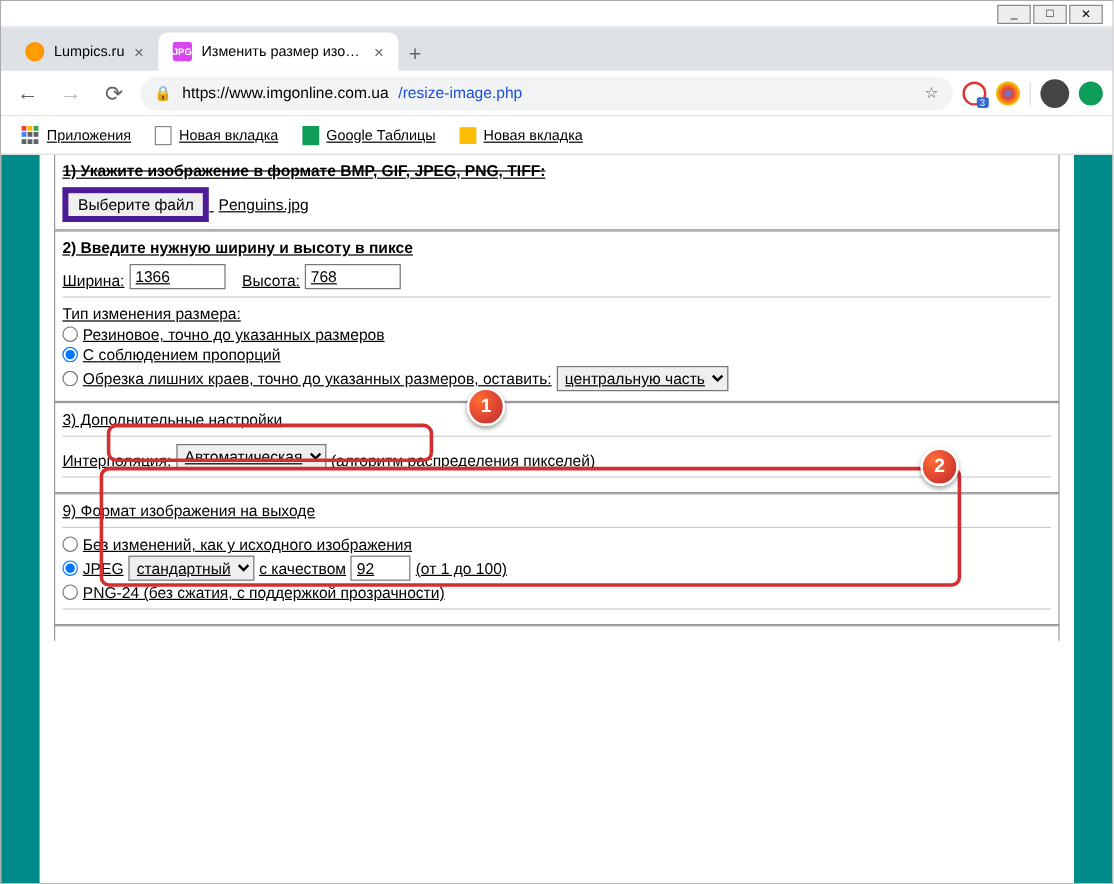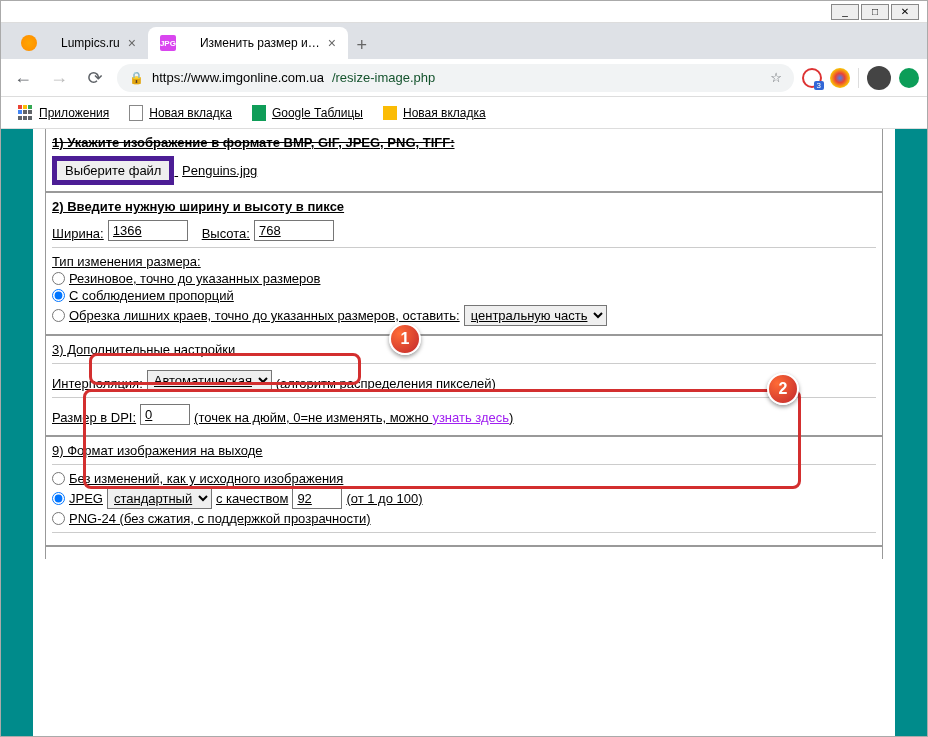--- a/index.html
+++ b/index.html
@@ -9,30 +9,30 @@
     
     .titlebar-controls { height: 22px; background: #fff; display: flex; justify-content: flex-end; align-items: center; padding-right: 8px; gap: 2px; border-bottom: 1px solid #ddd; }
     .win-btn { width: 28px; height: 16px; border: 1px solid #888; background: #eee; display: flex; align-items: center; justify-content: center; font-size: 10px; cursor: pointer; }
     
     .tabbar { height: 36px; background: #dee1e6; display: flex; align-items: flex-end; padding-left: 8px; }
     .tab { height: 32px; padding: 0 12px; display: flex; align-items: center; gap: 8px; background: #dee1e6; border-radius: 8px 8px 0 0; cursor: pointer; font-size: 12px; max-width: 200px; }
     .tab.active { background: #fff; }
     .tab-favicon { width: 16px; height: 16px; border-radius: 50%; }
     .favicon-orange { background: radial-gradient(circle, #ffa500, #ff8c00); }
     .favicon-purple { background: #d946ef; color: #fff; font-size: 8px; display: flex; align-items: center; justify-content: center; font-weight: bold; border-radius: 2px; }
-    .tab-title { white-space: nowrap; overflow: hidden; text-overflow: ellipsis; margin-left: 16px; }
+    .tab-title { white-space: nowrap; overflow: hidden; text-overflow: ellipsis; }
     .tab-close { font-size: 14px; color: #666; cursor: pointer; }
     .new-tab-btn { width: 28px; height: 28px; display: flex; align-items: center; justify-content: center; font-size: 18px; color: #666; cursor: pointer; }
     
     .addrbar { height: 38px; background: #fff; display: flex; align-items: center; padding: 0 8px; gap: 8px; border-bottom: 1px solid #ddd; }
     .nav-btn { width: 28px; height: 28px; display: flex; align-items: center; justify-content: center; color: #5f6368; cursor: pointer; border-radius: 50%; font-size: 18px; }
     .nav-btn.disabled { color: #bbb; }
     .url-field { flex: 1; height: 28px; background: #f1f3f4; border-radius: 14px; display: flex; align-items: center; padding: 0 12px; gap: 8px; }
     .lock-icon { color: #5f6368; font-size: 12px; }
-    .url-path { color: #14532d; }
+    .url-path { color: #1d4ed8; }
     .star-icon { color: #5f6368; cursor: pointer; }
     .ext-icon { width: 20px; height: 20px; border-radius: 50%; cursor: pointer; }
     .ext1 { background: #fff; border: 2px solid #d33; position: relative; }
     .ext1::after { content: attr(data-badge); position: absolute; bottom: -4px; right: -4px; background: #3367d6; color: #fff; font-size: 8px; padding: 0 3px; border-radius: 2px; }
     .ext2 { background: radial-gradient(circle, #4285f4, #ea4335, #fbbc05, #34a853); }
     .avatar { width: 24px; height: 24px; border-radius: 50%; background: #444; cursor: pointer; }
     .ext3 { background: #0c9d58; }
     
     .bookmarks { height: 32px; background: #fff; display: flex; align-items: center; padding: 0 8px; gap: 4px; border-bottom: 1px solid #ddd; text-decoration: underline; }
     .bm-item { display: flex; align-items: center; gap: 6px; padding: 4px 8px; cursor: pointer; font-size: 12px; border-radius: 4px; }
@@ -194,27 +194,20 @@
         <div>3) Дополнительные настройки</div>
         <hr>
         <div class="field-row">
           <span>Интерполяция:</span>
           <select>
             <option>Автоматическая</option>
           </select>
           <span>(алгоритм распределения пикселей)</span>
         </div>
         <hr>
-        <div class="field-row">
-          <span>Размер в DPI:</span>
-          <input class="text-input small" value="0" style="">
-          <span>
-            <span>(точек на дюйм, 0=не изменять, можно </span><a class="link">узнать здесь</a><span>)</span>
-          </span>
-        </div>
       </div>
 
       <div class="section">
         <div>9) Формат изображения на выходе</div>
         <hr>
         <div class="radio-group">
           <div class="radio-item">
             <input type="radio" name="fmt" style="">
             <span>Без изменений, как у исходного изображения</span>
           </div>

